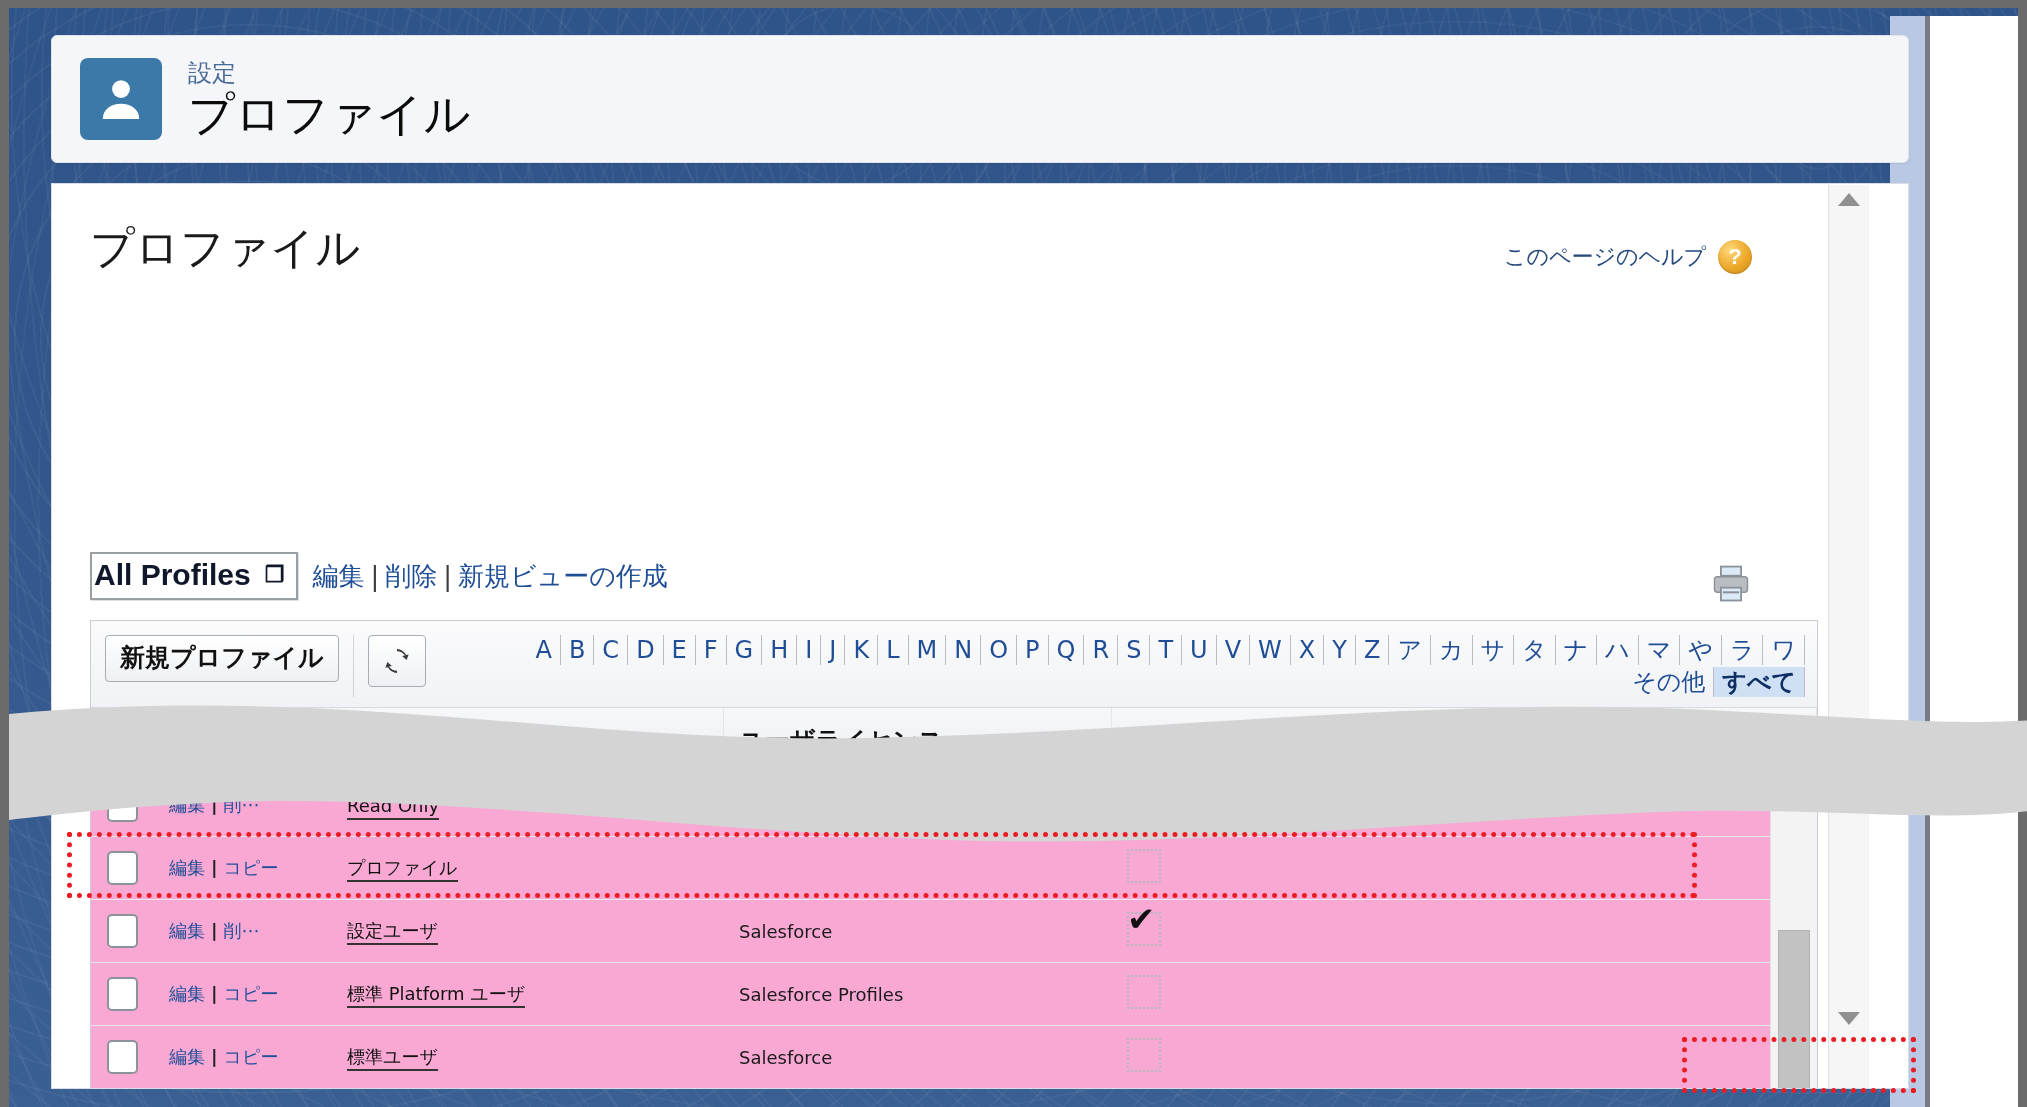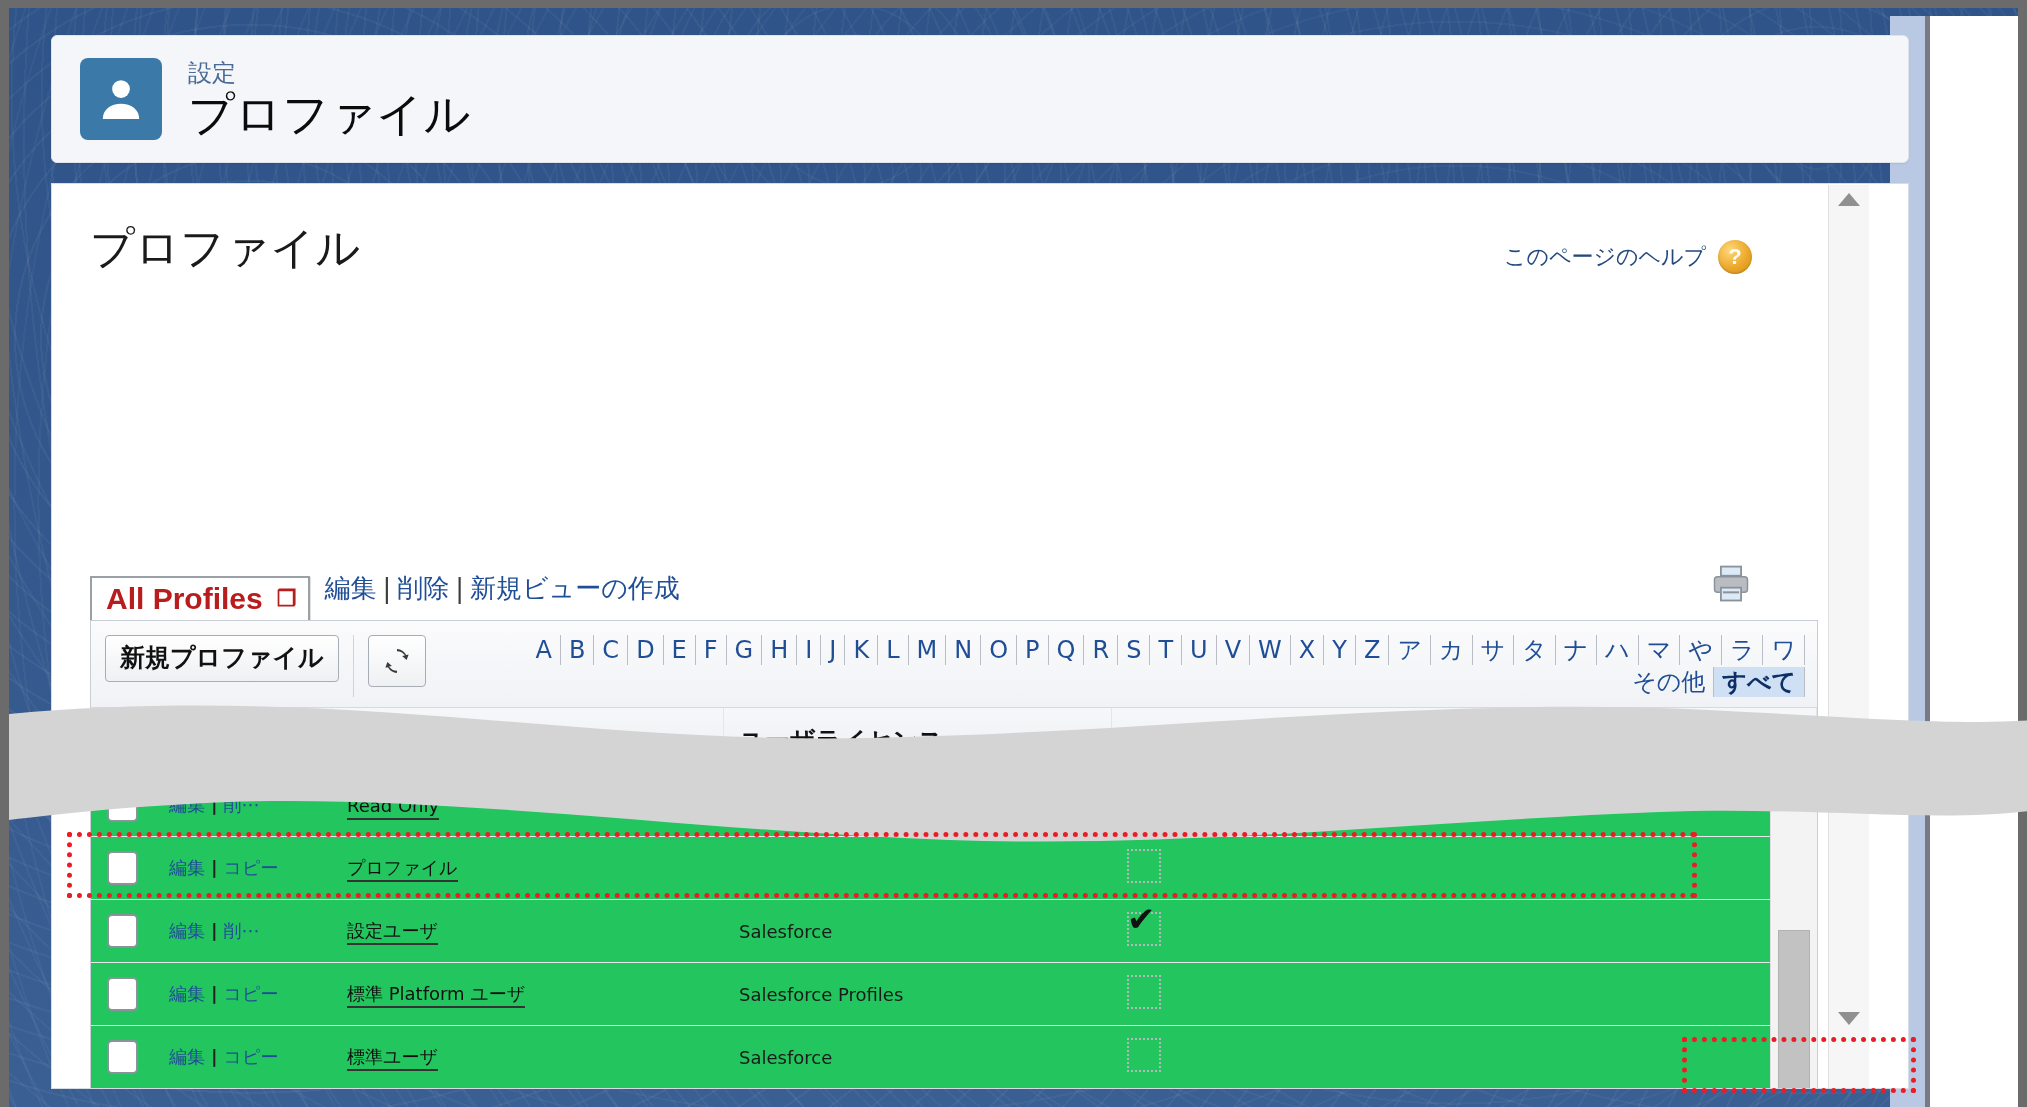--- a/index.html
+++ b/index.html
@@ -154,30 +154,29 @@
     position: absolute;
     left: 38px;
     top: 368px;
     display: flex;
     align-items: center;
     gap: 14px;
   }
   .view-select {
     border: 2px solid #9aa0a6;
     background: #fff;
-    padding: 4px 12px 6px 14px;
+    padding: 4px 12px 6px 2px;
     font-size: 30px;
     font-weight: bold;
-    color: #b91c1c;
+    color: #0f172a;
     display: flex;
     align-items: center;
     gap: 14px;
     font-family: "Liberation Sans", sans-serif;
     box-shadow: 1px 1px 0 rgba(0,0,0,0.12);
-    margin-top: 24px;
   }
   .caret-down { font-size: 22px; }
   .view-links {
     font-size: 26px;
     color: #1f4e96;
     font-family: "DejaVu Sans", sans-serif;
     display: flex;
     align-items: center;
   }
   .view-links .sep { color: #3d3d3d; margin: 0 6px; }
@@ -188,21 +187,21 @@
   }
 
   
   .list-box {
     position: absolute;
     left: 38px;
     top: 436px;
     width: 1728px;
     border: 1px solid #c9ced6;
     box-sizing: border-box;
-    background: #22c55e;
+    background: #f9a8d4;
   }
   .toolbar {
     background: linear-gradient(180deg, #fbfbfc 0%, #f0f2f5 100%);
     border-bottom: 1px solid #d6dae0;
     display: flex;
     align-items: flex-start;
     padding: 14px 12px 10px 14px;
     min-height: 82px;
     box-sizing: border-box;
   }

